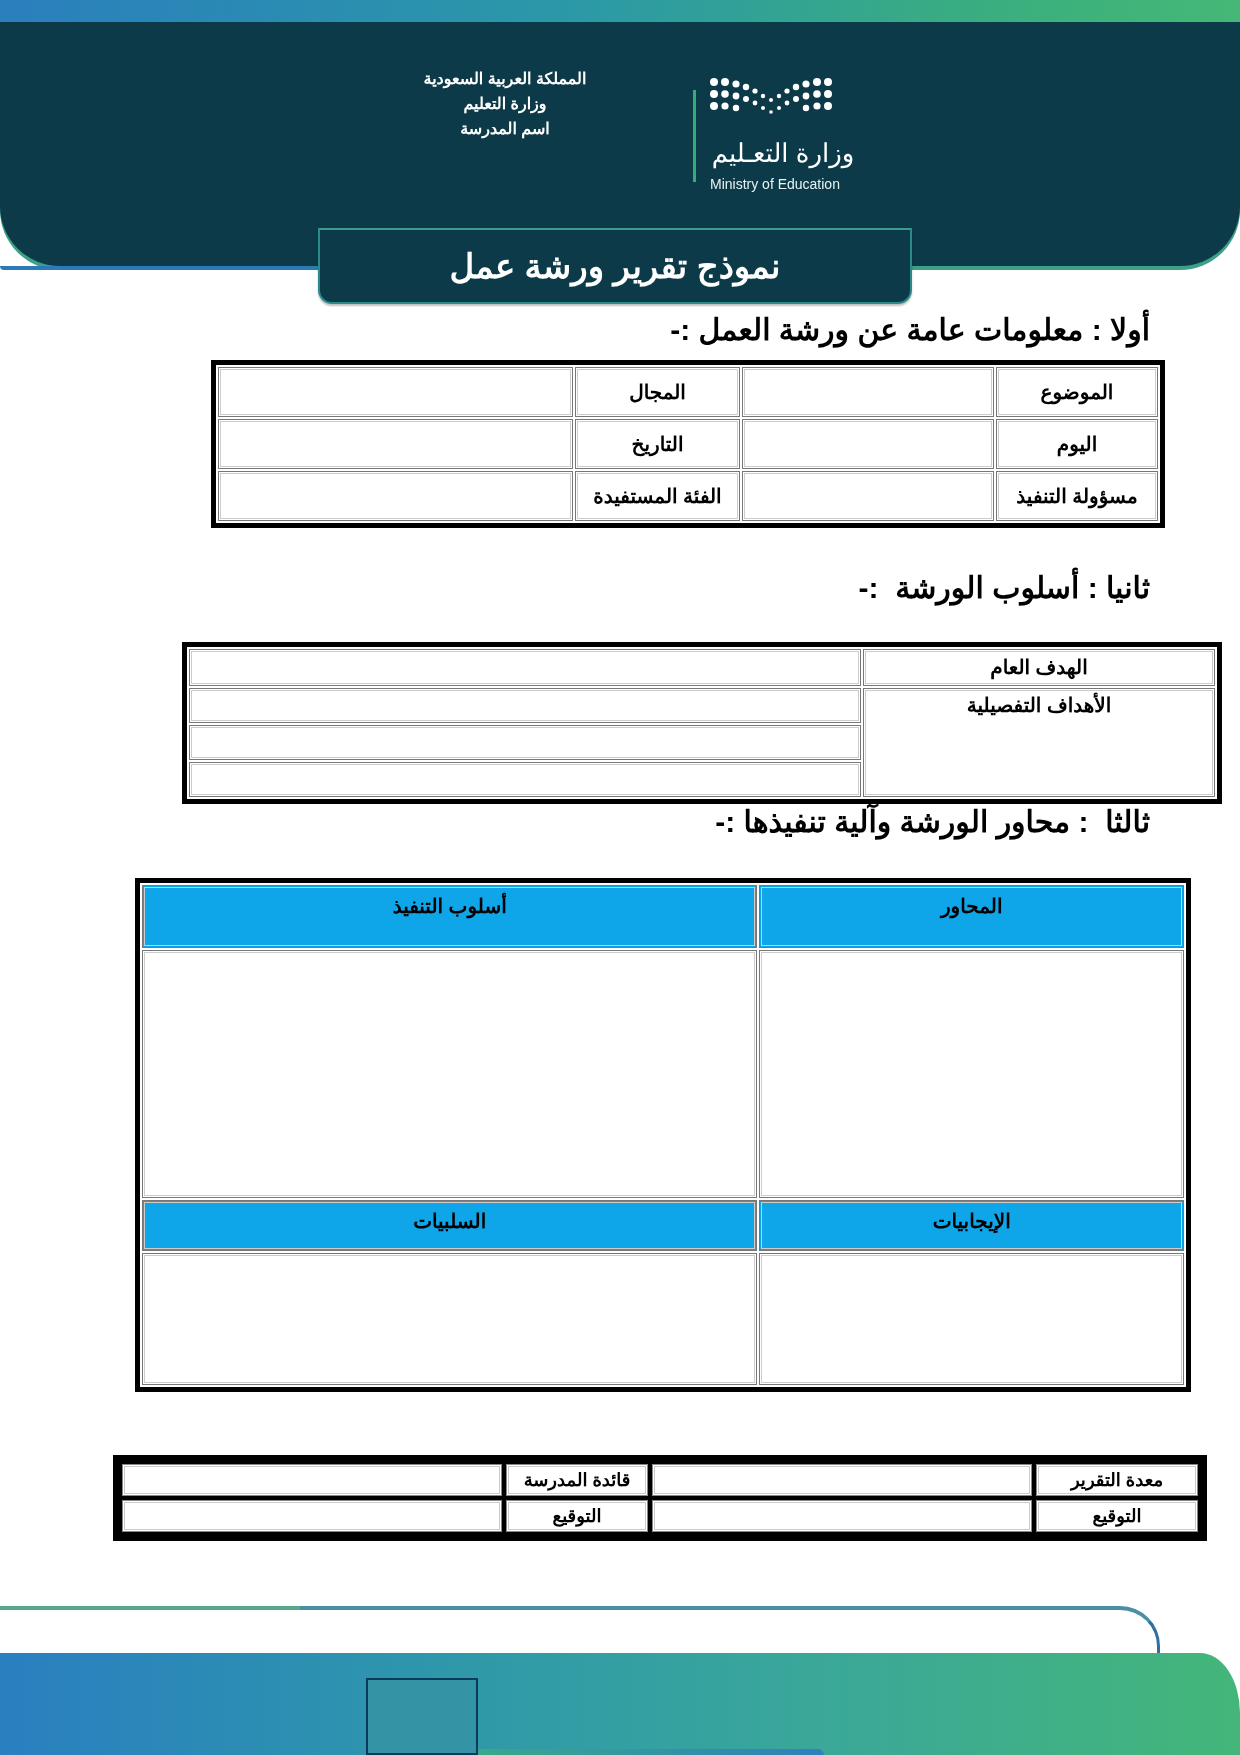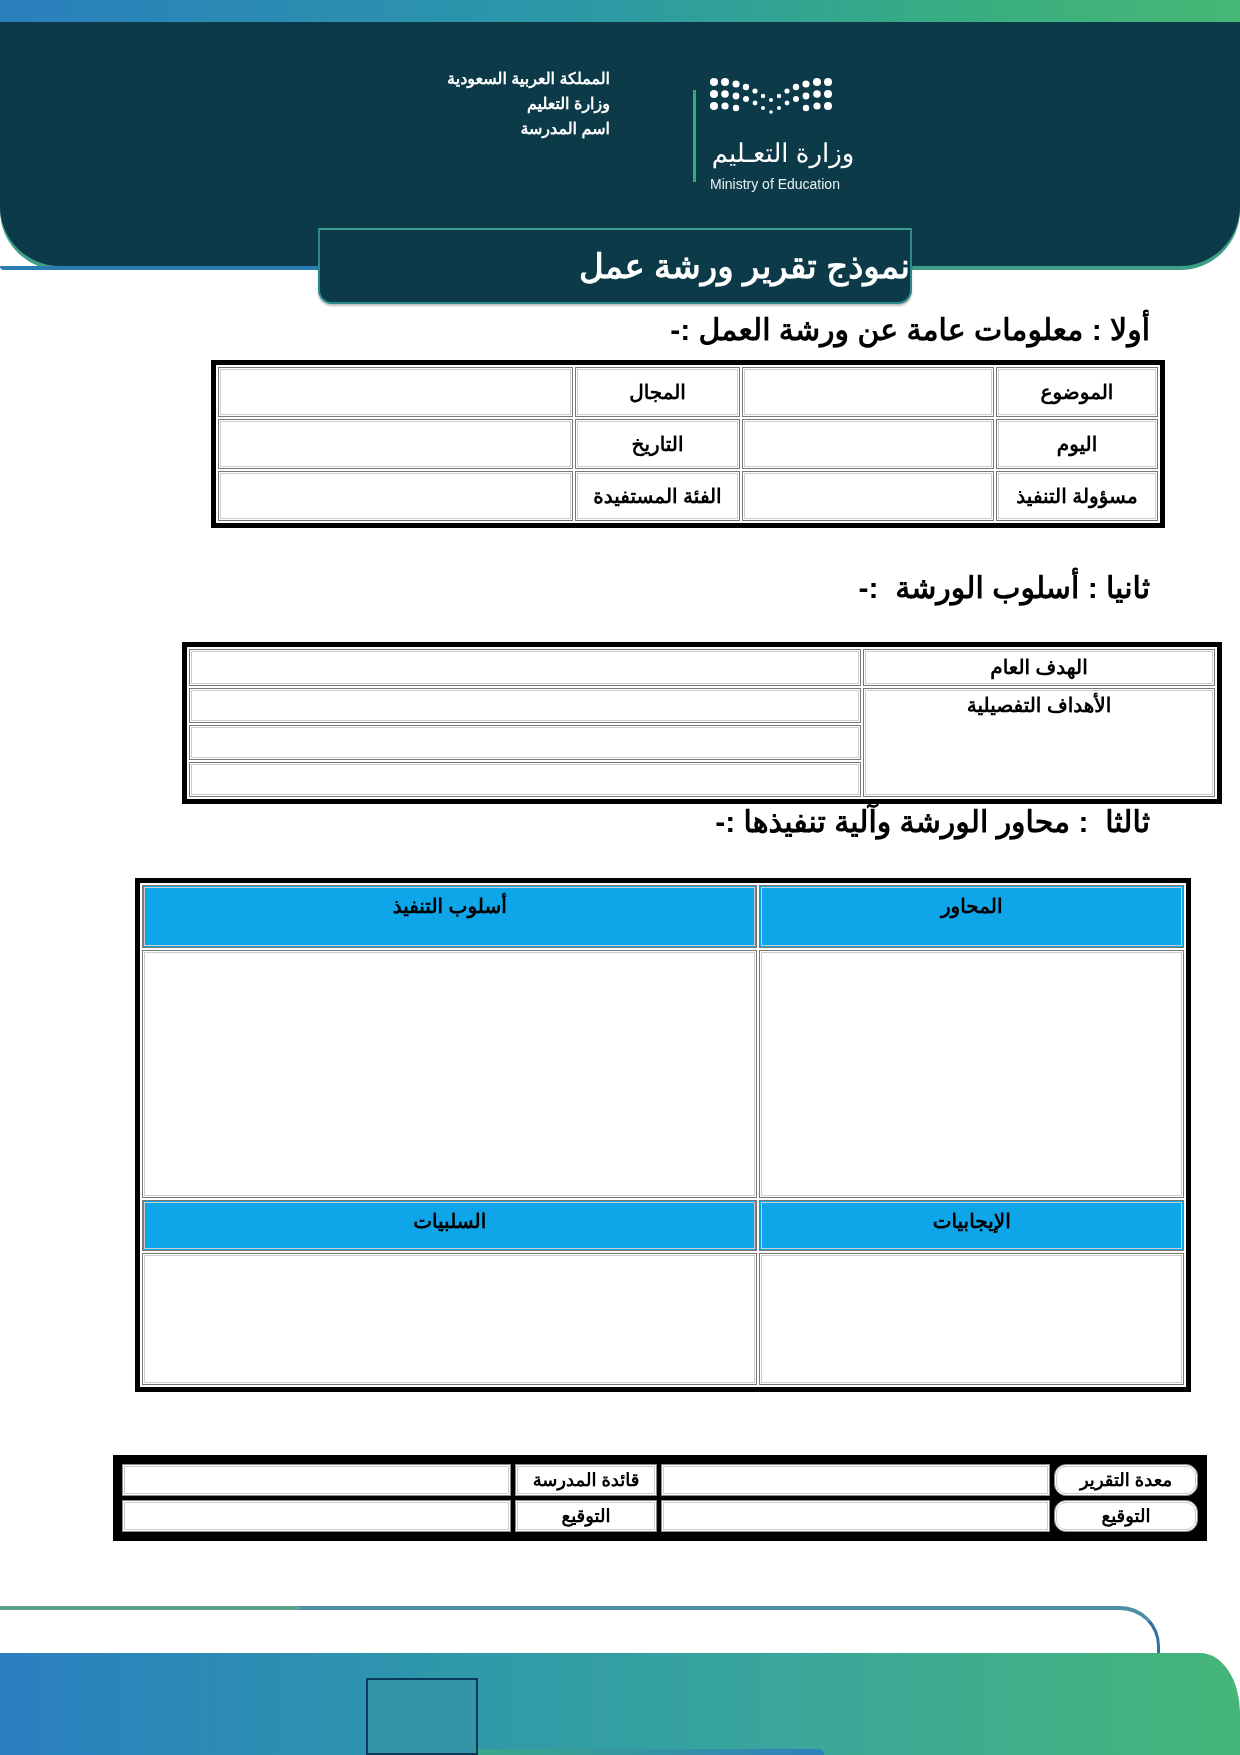--- a/index.html
+++ b/index.html
@@ -16,38 +16,38 @@
       background: #0c3a48;
       border-radius: 0 0 60px 60px;
       box-shadow: 0 4px 0 0 #3c9f86;
     }
     .header-band::after {
       content: ""; position: absolute; left: 0; bottom: -4px; width: 330px; height: 4px;
       background: #2b7bb4; border-bottom-left-radius: 60px;
     }
     .org-lines {
       position: absolute; left: 400px; top: 66px; width: 210px;
-      text-align: right; direction: rtl; color: #fff; font-weight: bold; font-size: 16px; line-height: 25px;
+      text-align: center; direction: rtl; color: #fff; font-weight: bold; font-size: 16px; line-height: 25px;
     }
     .logo {
       position: absolute; left: 690px; top: 76px; width: 200px; height: 120px;
     }
     .logo-bar { position: absolute; left: 3px; top: 14px; width: 3px; height: 92px; background: #2fb07a; }
     .logo-dots { position: absolute; left: 20px; top: 0; }
     .logo-ar {
       position: absolute; left: 18px; top: 62px; width: 150px; color: #fff; font-size: 26px; direction: rtl;
       text-align: center; letter-spacing: 1px;
     }
     .logo-en { position: absolute; left: 20px; top: 100px; color: #e8f2f2; font-size: 14px; }
 
     .title-box {
       position: absolute; left: 318px; top: 228px; width: 594px; height: 76px;
       background: #0c3a48; border: 2px solid #2c8a8a; border-top-color: #3a9c8c;
       border-radius: 0 0 14px 14px; box-shadow: 0 2px 2px rgba(0,0,0,0.25);
-      display: flex; align-items: center; justify-content: flex-end;
+      display: flex; align-items: center; justify-content: center;
     }
     .title-text { color: #fff; font-size: 34px; font-weight: bold; direction: rtl; }
 
     
     .section-heading {
       position: absolute; right: 90px; direction: rtl; font-size: 30px; font-weight: bold; white-space: pre;
     }
 
     
     .doc-table {
@@ -72,21 +72,21 @@
     #table-axes { left: 135px; top: 878px; width: 1056px; height: 514px; }
     #table-axes td.head { background: #0ea5e9; height: 62px; vertical-align: top; padding-top: 8px; font-size: 20px; }
     #table-axes td.body-tall { height: 244px; }
     #table-axes td.body-short { height: 130px; }
 
     #table-signature {
       left: 113px; top: 1455px; width: 1094px; height: 86px;
       border-width: 5px; border-spacing: 4px; background: #000;
     }
     #table-signature td { background: #fff; height: 32px; font-size: 18px; border: 1px solid #888; }
-    #table-signature td.label { width: 144px; border-radius: 12px; }
+    #table-signature td.label { width: 162px; }
     #table-signature td.label2 { width: 142px; }
 
     
     .footer-line {
       position: absolute; left: 0; top: 1606px; width: 1160px; height: 56px;
       border-top: 4px solid #3f8aa6; border-right: 3px solid #2e6fa6; border-top-right-radius: 40px;
       border-top-color: #4b8fa6;
     }
     .footer-line::before {
       content: ""; position: absolute; left: 0; top: -4px; width: 300px; height: 4px; background: #5aa58c;

